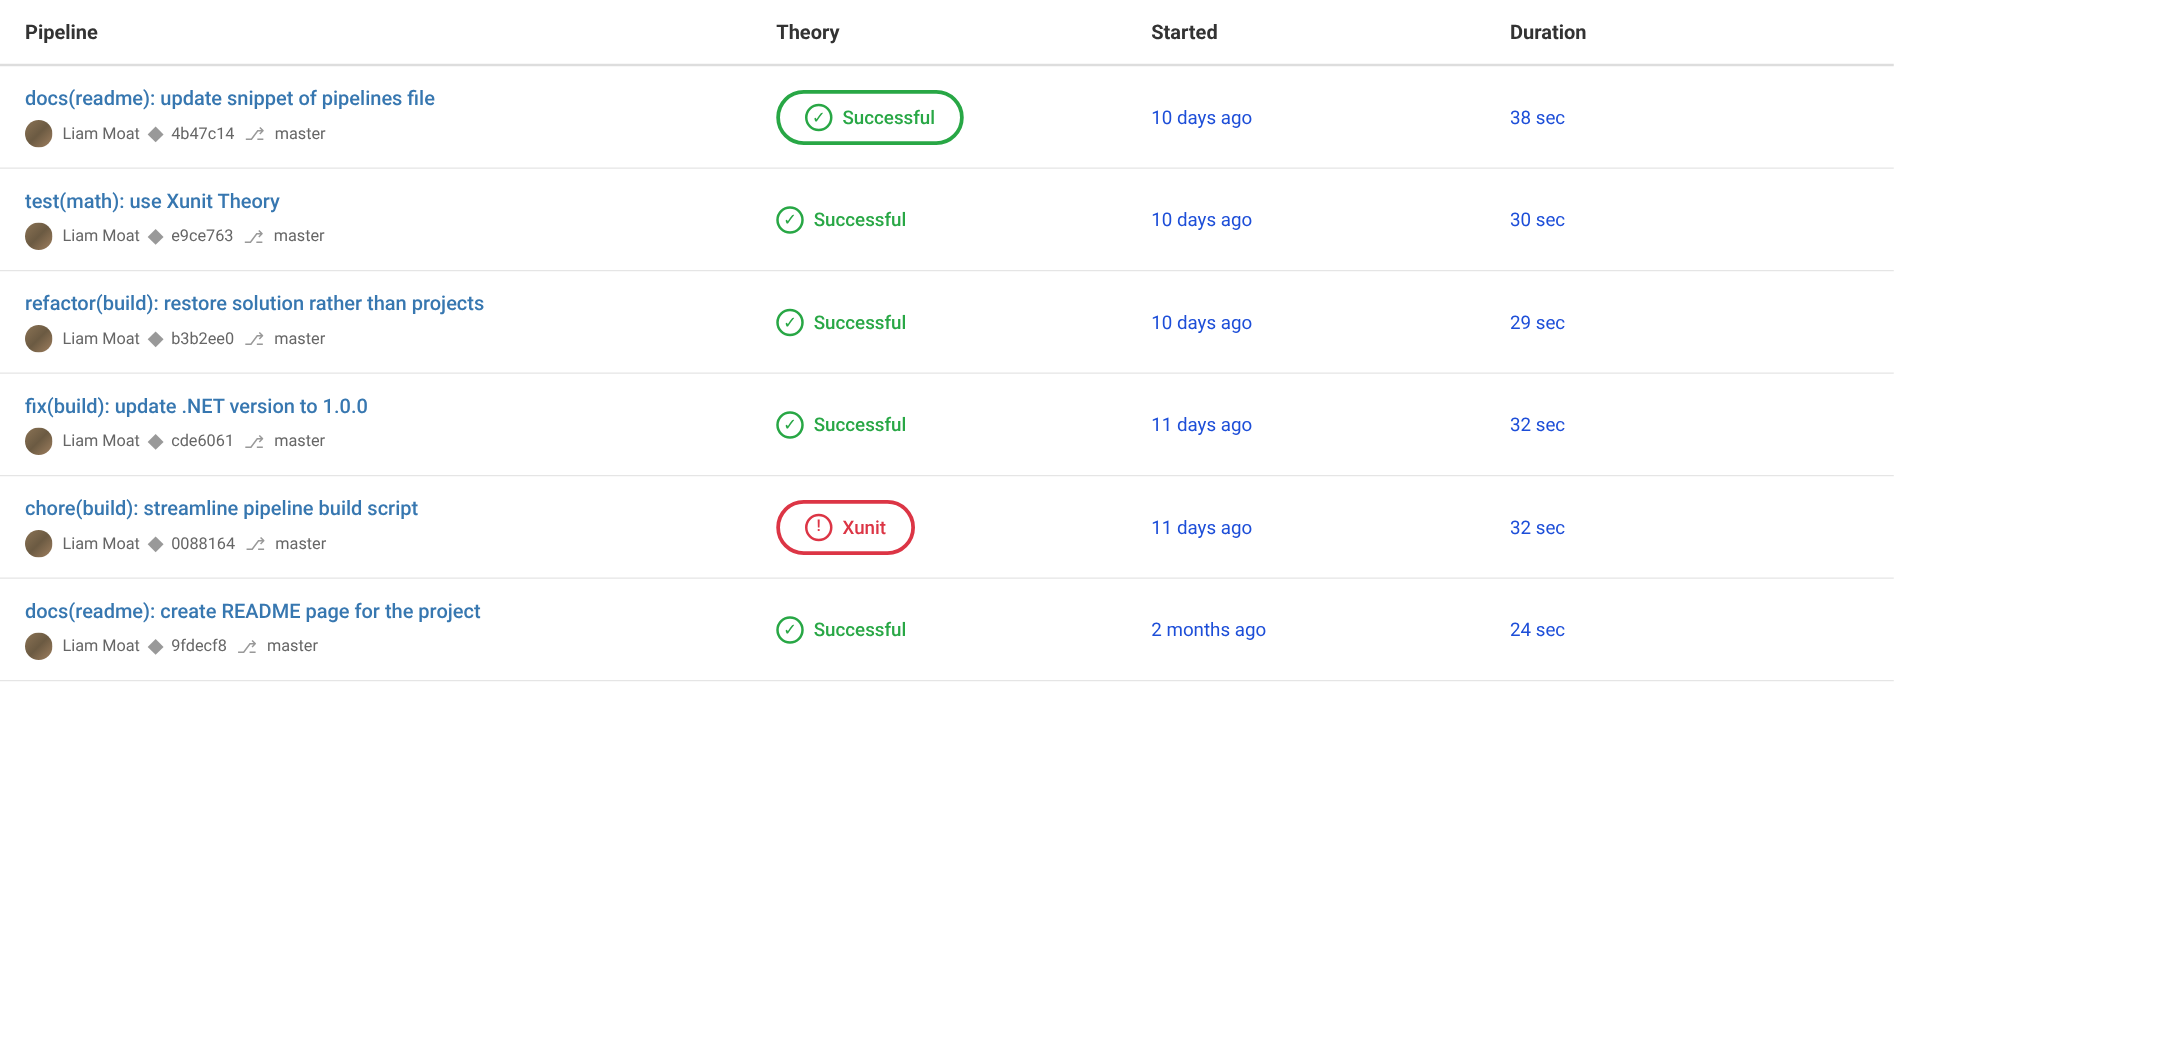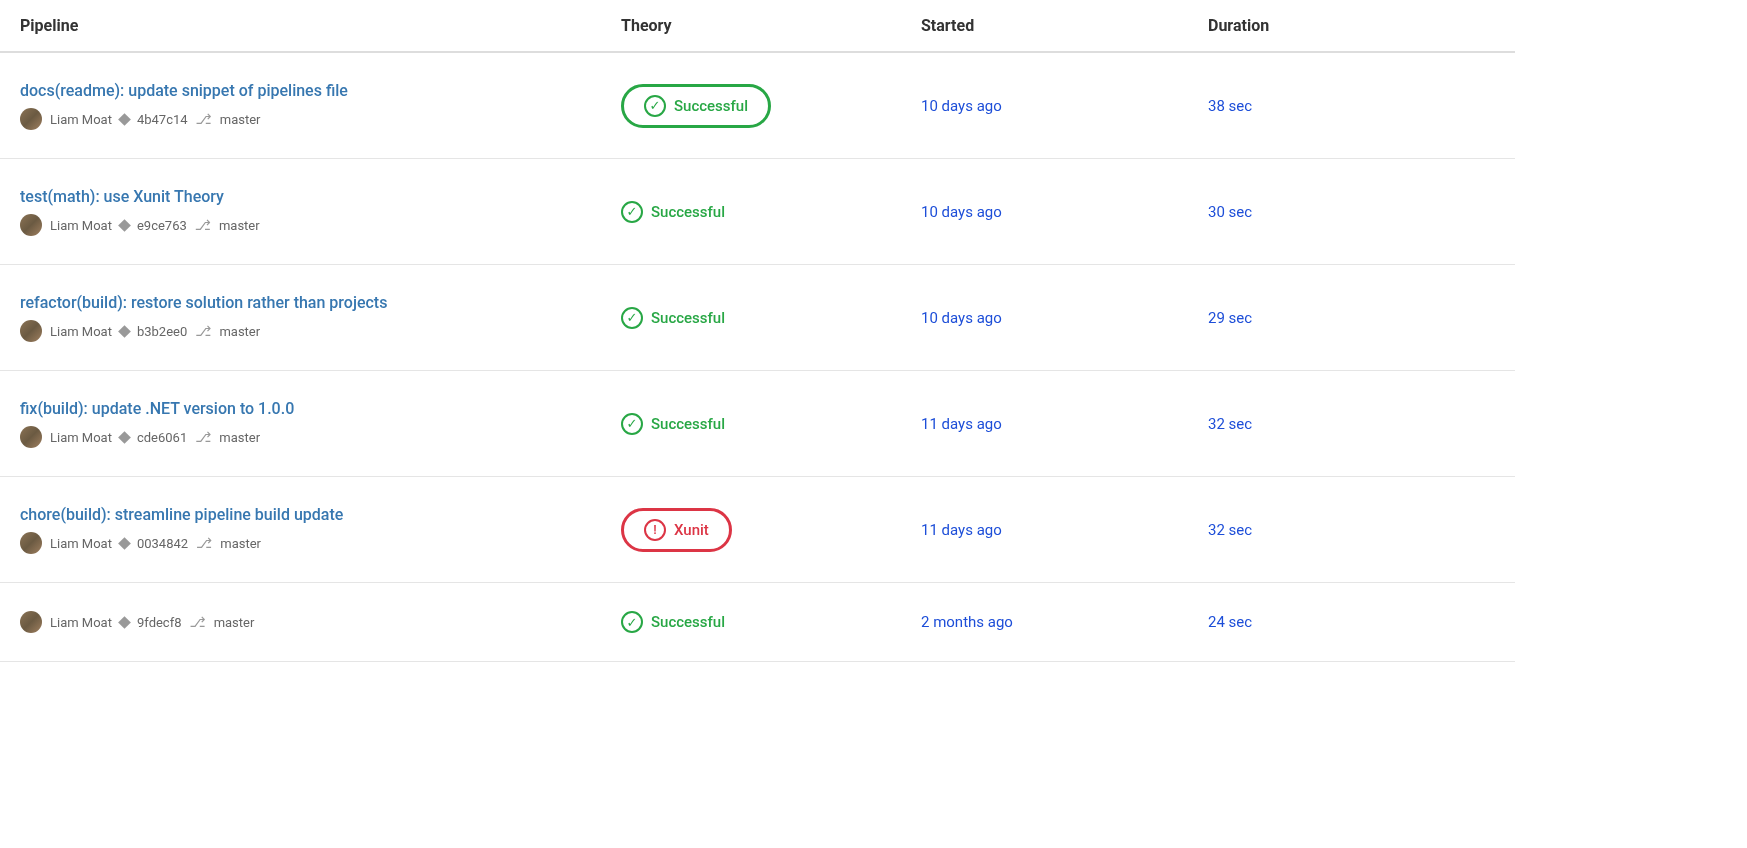--- a/index.html
+++ b/index.html
@@ -22,21 +22,21 @@
     }
     .table-header .col-label {
       font-weight: 700;
       font-size: 16px;
       color: #333;
     }
     .pipeline-row {
       display: grid;
       grid-template-columns: 1fr 300px 287px 287px;
       border-bottom: 1px solid #e5e5e5;
-      padding: 28px 20px;
+      padding: 16px 20px;
       align-items: center;
     }
     .pipeline-col {
       display: flex;
       flex-direction: column;
       gap: 8px;
     }
     .pipeline-title {
       color: #3777b0;
       font-size: 16px;
@@ -239,43 +239,44 @@
           <div class="status-badge success">
             <span class="status-circle-success">✓</span>
             <span>Successful</span>
           </div>
         </div>
         <div class="started-col">11 days ago</div>
         <div class="duration-col">32 sec</div>
       </div>
       <div class="pipeline-row">
         <div class="pipeline-col">
-          <a class="pipeline-title" href="#">chore(build): streamline pipeline build update</a>
-          <div class="pipeline-meta">
-            <div class="avatar">
-              <div class="avatar-img"></div>
-            </div>
-            <span class="meta-text">Liam Moat</span>
-            <span class="diamond-icon"></span>
-            <span class="meta-text">0034842</span>
+          <a class="pipeline-title" href="#">chore(build): streamline pipeline build script</a>
+          <div class="pipeline-meta">
+            <div class="avatar">
+              <div class="avatar-img"></div>
+            </div>
+            <span class="meta-text">Liam Moat</span>
+            <span class="diamond-icon"></span>
+            <span class="meta-text">0088164</span>
             <span style="color: rgb(153, 153, 153); font-size: 14px;">⎇</span>
             <span class="meta-text">master</span>
           </div>
         </div>
         <div class="status-col">
           <div class="status-badge-highlighted-failed">
             <span class="status-circle-failed">!</span>
             <span>Xunit</span>
           </div>
         </div>
         <div class="started-col">11 days ago</div>
         <div class="duration-col">32 sec</div>
       </div>
       <div class="pipeline-row">
         <div class="pipeline-col">
+          <a class="pipeline-title" href="#">docs(readme): create README page for the project</a>
           <div class="pipeline-meta">
             <div class="avatar">
               <div class="avatar-img"></div>
             </div>
             <span class="meta-text">Liam Moat</span>
             <span class="diamond-icon"></span>
             <span class="meta-text">9fdecf8</span>
             <span style="color: rgb(153, 153, 153); font-size: 14px;">⎇</span>
             <span class="meta-text">master</span>
           </div>

